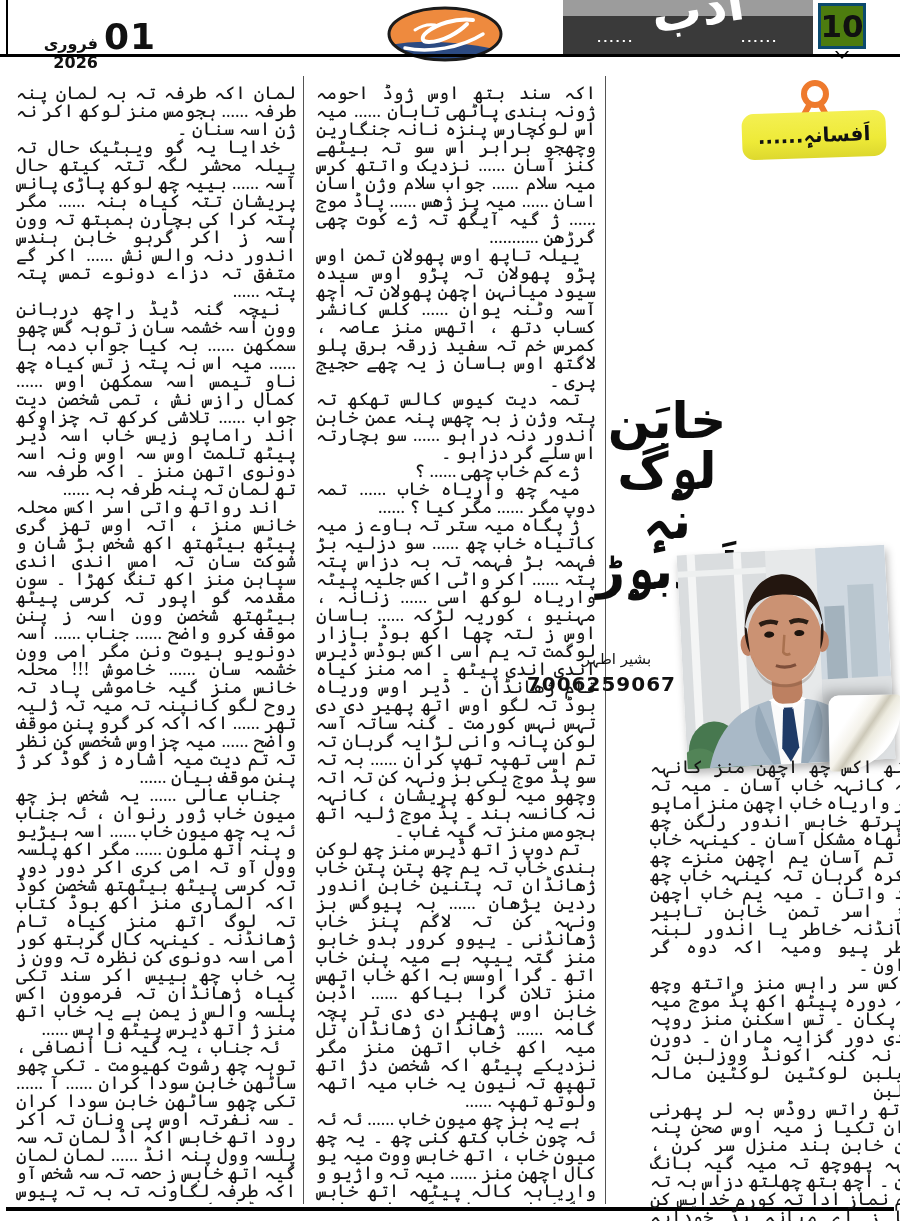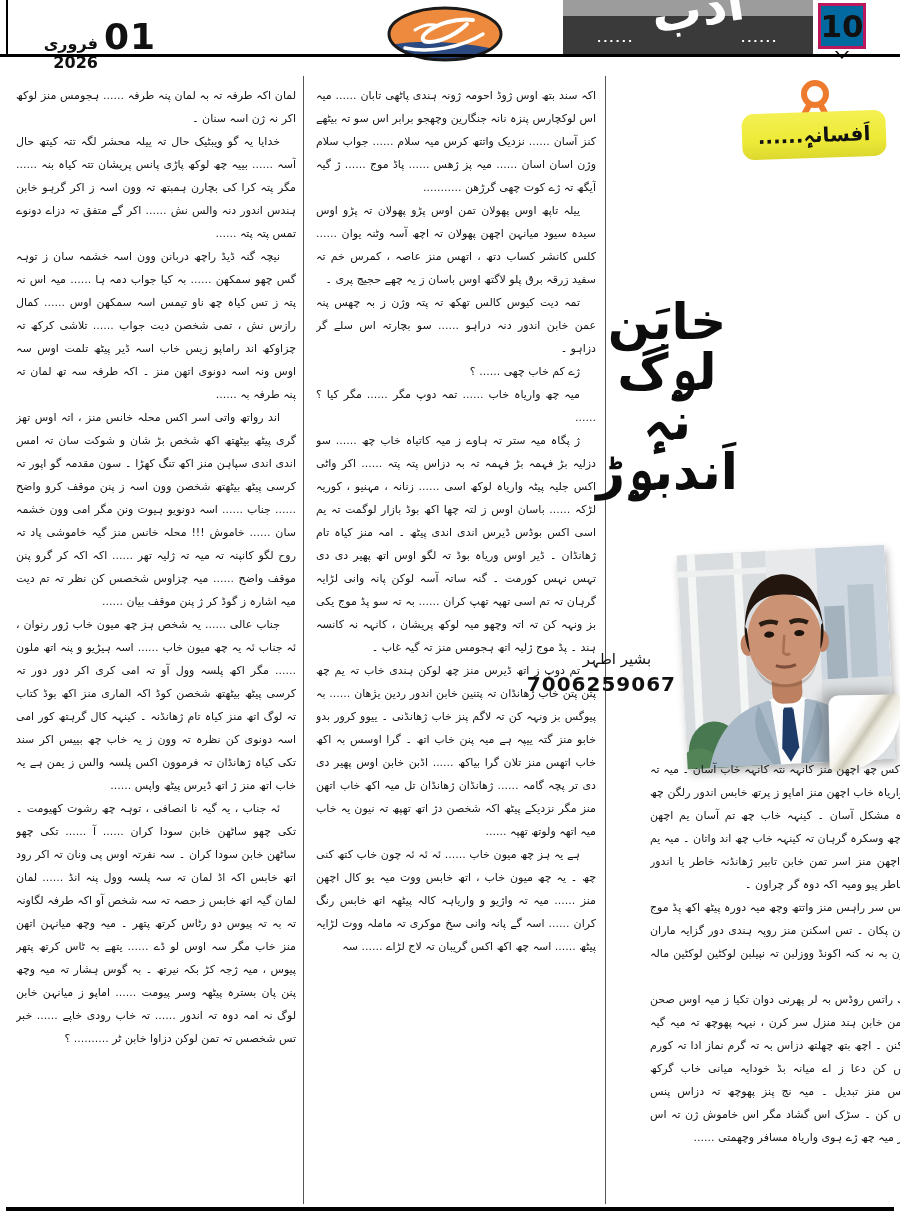--- a/index.html
+++ b/index.html
@@ -16,51 +16,51 @@
   .date { left:16px; top:16px; width:140px; direction:rtl; display:flex; align-items:baseline; gap:6px; font-weight:bold; }
   .date .day { font-size:36px; letter-spacing:1px; }
   .date .monthyear { font-size:16px; }
   .logo { left:385px; top:6px; width:120px; height:58px; }
   .banner { left:563px; top:0; width:250px; height:55px; background:#3a3a3a; overflow:visible; }
   .banner .topband { position:absolute; left:0; top:0; width:100%; height:16px; background:#9c9c9c; }
   .banner .adab { position:absolute; left:88px; top:-16px; font-size:50px; font-weight:bold; color:#fff; transform:rotate(-9deg); line-height:1; }
   .banner .dots { position:absolute; top:32px; color:#fff; font-size:11px; letter-spacing:2px; font-weight:bold; }
   .banner .dots.d1 { left:34px; }
   .banner .dots.d2 { left:178px; }
-  .pagenum { left:818px; top:3px; width:48px; height:46px; border:3px solid #be185d; background:#0369a1;
+  .pagenum { left:818px; top:3px; width:48px; height:46px; border:3px solid #0c4a6e; background:#4d7c0f;
     display:flex; align-items:center; justify-content:center; font-size:31px; font-weight:bold; }
   .chev { left:835px; top:51px; width:0; height:0; border-left:7px solid transparent; border-right:7px solid transparent; border-top:8px solid #000; }
   .chev:after { content:""; position:absolute; left:-5px; top:-8px; border-left:5px solid transparent; border-right:5px solid transparent; border-top:6px solid #fff; }
 
   
   .sep { top:76px; width:1px; height:1128px; background:#555; }
   .sep.s1 { left:303px; }
   .sep.s2 { left:605px; }
   .bottom-rule { left:6px; top:1207px; width:888px; height:4px; background:#000; }
 
   
-  .col { direction:rtl; text-align:justify; font-size:11px; line-height:23px; overflow:hidden; color:#151515; }
+  .col { direction:rtl; text-align:justify; font-size:18px; line-height:18px; overflow:hidden; color:#151515;font-family:Liberation Serif, serif; }
   .col p { margin:0; }
   .col p + p { text-indent:16px; }
   .col-left   { left:16px;  top:84px;  width:280px; height:1120px; }
   .col-middle { left:316px; top:84px;  width:280px; height:1120px; }
   .col-right  { left:614px; top:758px; width:276px; height:466px;margin-left:36px; }
 
   
   .badge-wrap { left:740px; top:80px; width:150px; height:80px; }
   .badge-pin { position:absolute; left:38px; top:0; width:74px; height:44px; }
   .badge { position:absolute; left:2px; top:32px; width:144px; height:46px;
     background:linear-gradient(180deg,#f4f052 0%,#eeea38 60%,#ddd82e 100%);
     border-radius:12px; transform:rotate(-2deg);
     display:flex; align-items:center; justify-content:center;
     font-size:20px; font-weight:bold; color:#111; direction:rtl; }
 
   
   .headline { left:602px; top:198px; width:130px; height:398px;
-    display:flex; flex-direction:column; justify-content:center; align-items:center;
+    display:flex; flex-direction:column; justify-content:flex-end; align-items:center;
     direction:rtl; font-weight:bold; color:#0d0d0d; }
   .headline span { font-size:50px; line-height:1; white-space:nowrap; }
 
   
   .photo-wrap { left:682px; top:550px; width:208px; height:214px; transform:rotate(-3deg);
     box-shadow:2px 5px 9px rgba(0,0,0,0.28); background:#fff; }
   .photo-wrap svg { display:block; width:100%; height:100%; }
   .curl { position:absolute; right:-7px; bottom:-11px; width:72px; height:76px;
     background:linear-gradient(305deg,#ffffff 28%,#eceade 44%,#ccc8b8 50%,#f4f2ea 58%,#ffffff 72%);
     border-radius:10px 4px 62px 4px; box-shadow:-8px -4px 12px rgba(0,0,0,0.25); transform:rotate(2deg); }

